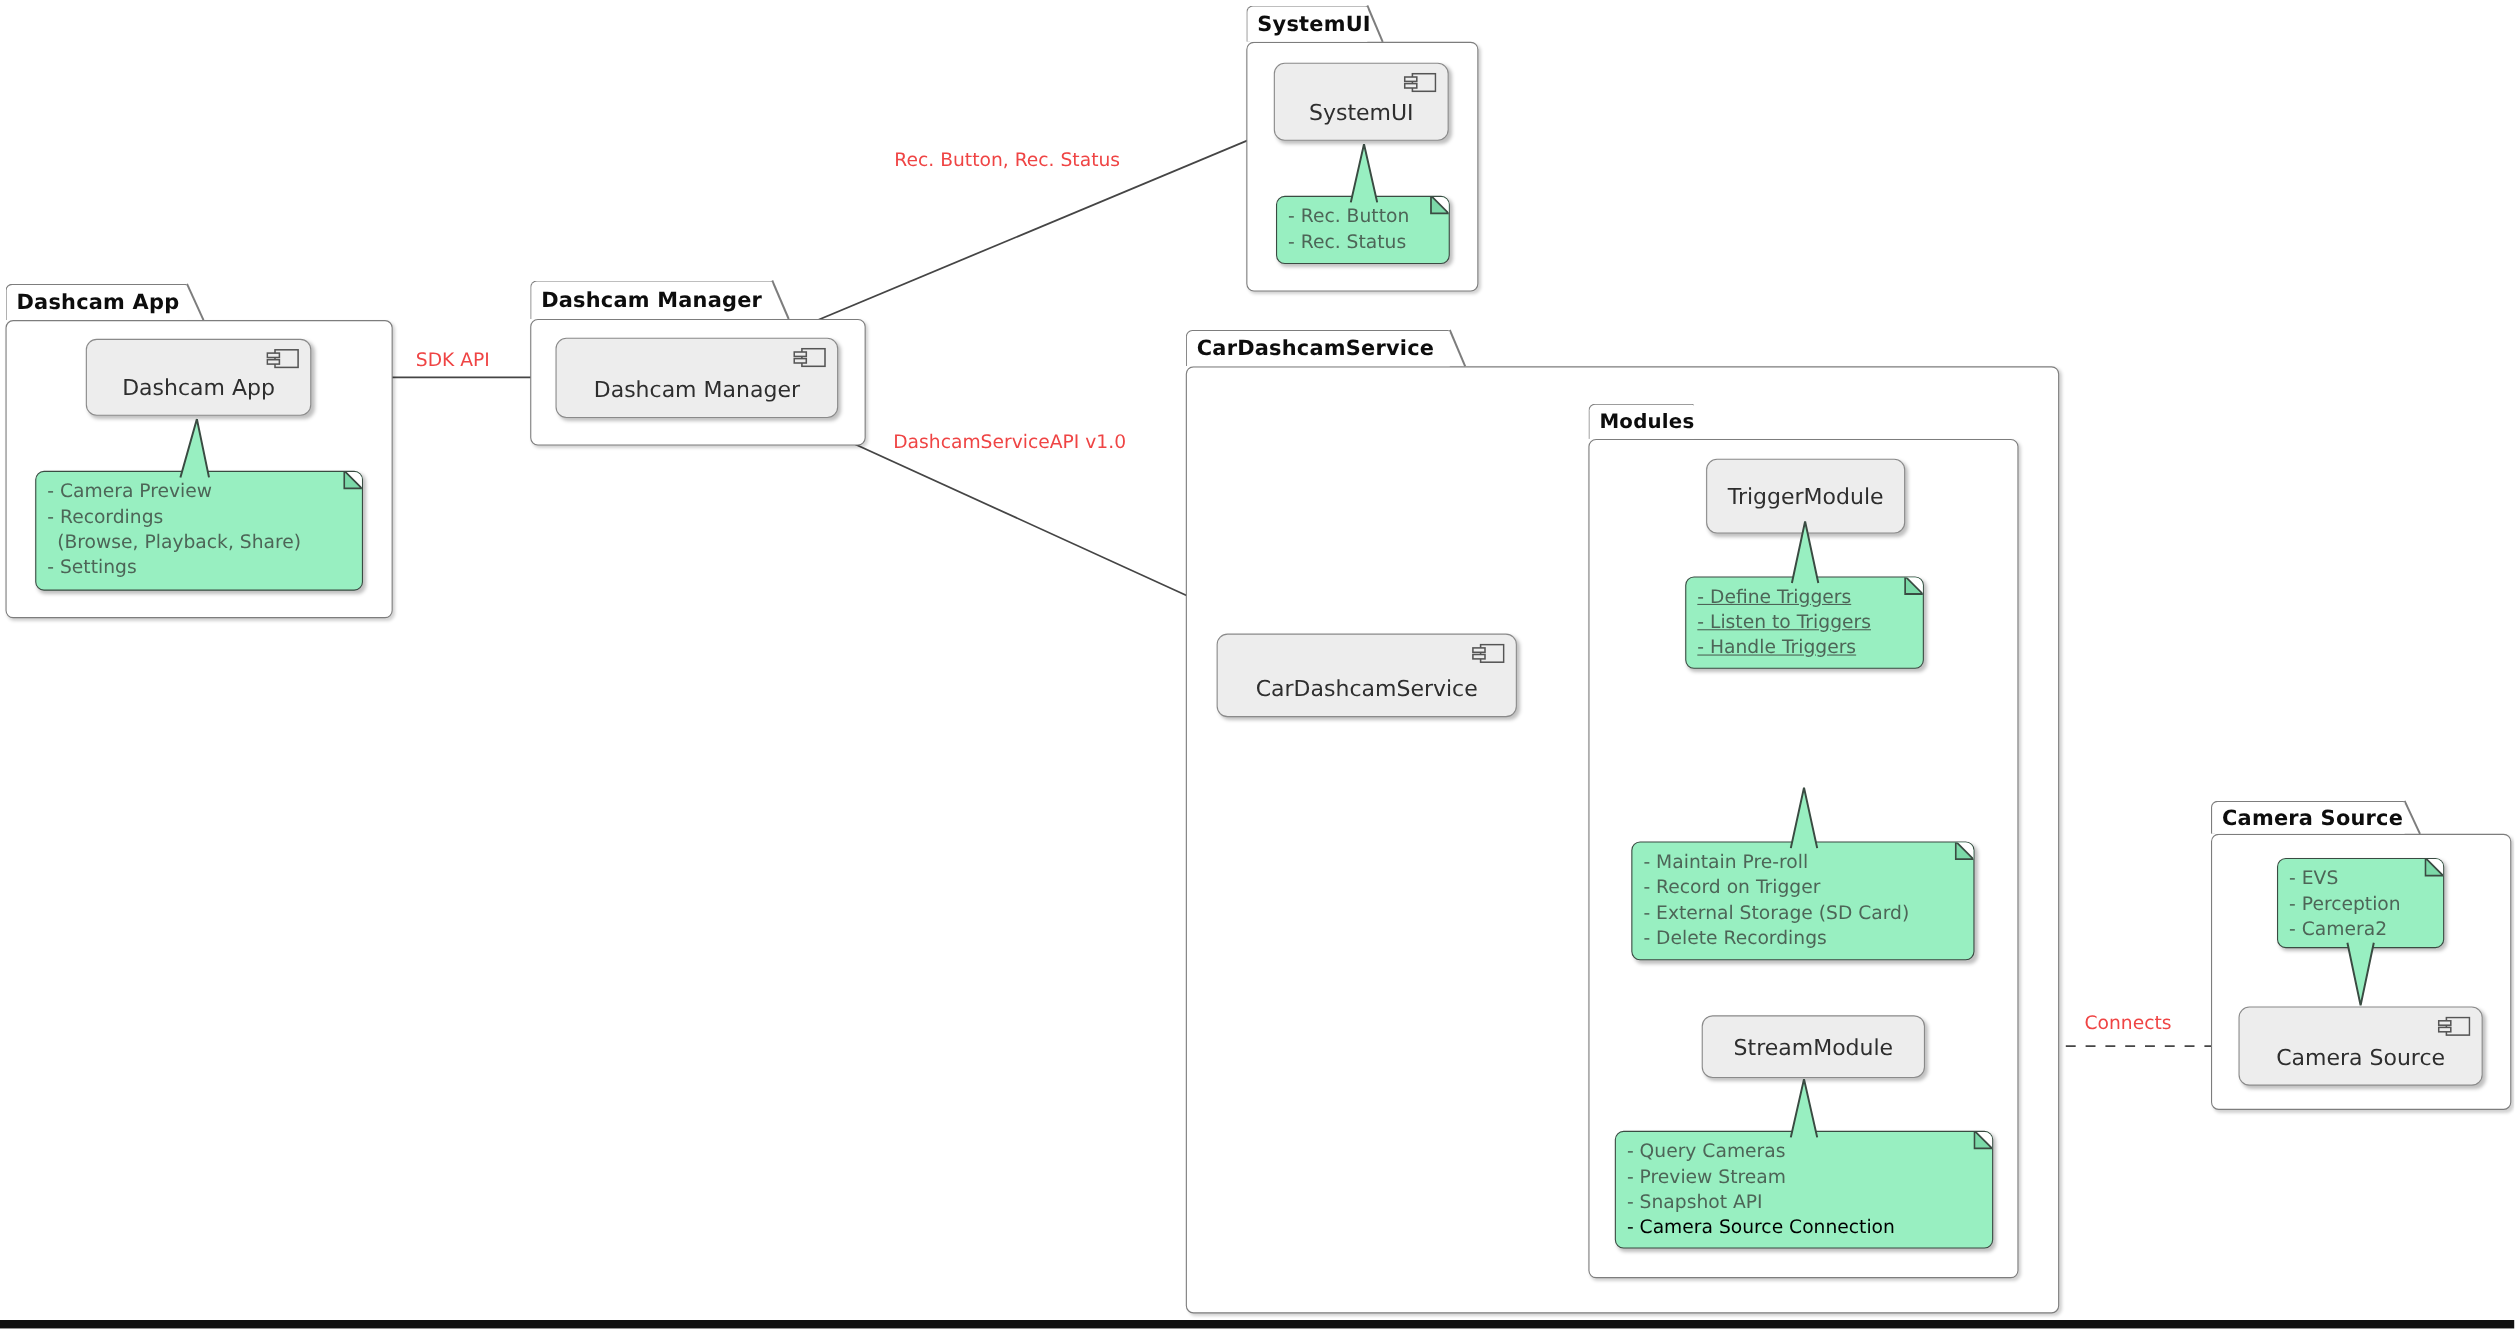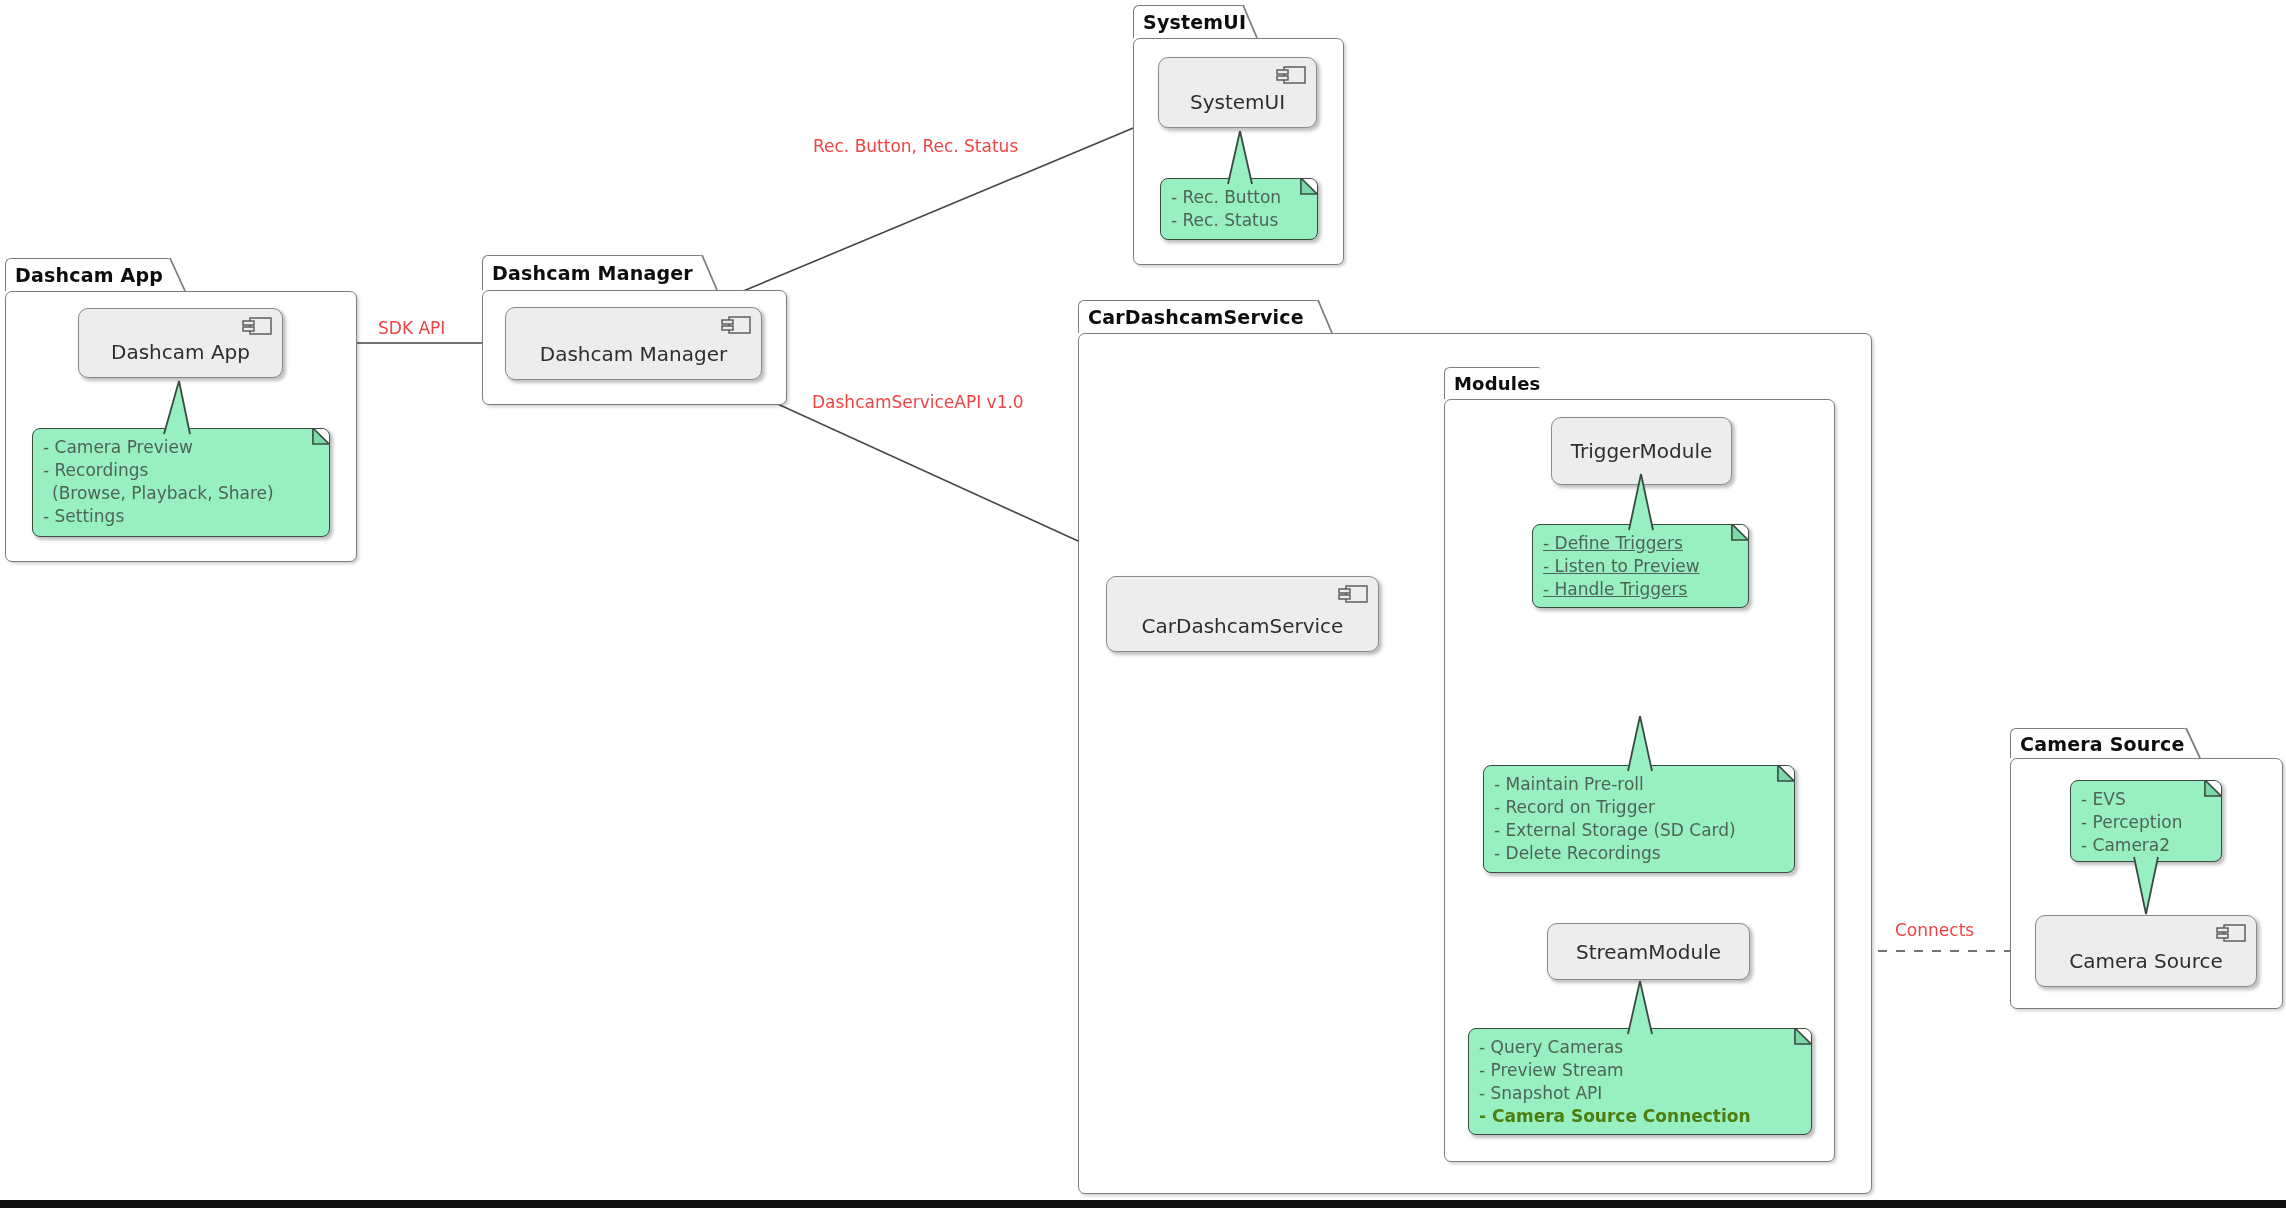--- a/index.html
+++ b/index.html
@@ -32,21 +32,21 @@
 
   
   .note{
     position:absolute;background:#98efc1;border:1.8px solid #3a4b42;border-radius:8px;
     box-shadow:2.5px 2.5px 3.5px rgba(0,0,0,0.25);box-sizing:border-box;
     padding:7px 10px 6px 10px;font-size:17px;line-height:23px;color:#4d6557;overflow:hidden;
   }
   .note .fold{position:absolute;top:-1.8px;right:-1.8px;}
   .note-line{display:block;white-space:nowrap;}
   .note-line.indent{padding-left:9px;}
-  .note-line.bold{font-weight:bold;color:#4d7c0f;}
+  .note-line.bold{font-weight:normal;color:#000000;}
 
   
   .edge-label{position:absolute;font-size:17px;color:#ef4444;white-space:nowrap;}
 
   
   .bottom-bar{position:absolute;left:0;top:1200px;width:2286px;height:8px;background:#101010;}
 </style>
 </head>
 <body>
 
@@ -174,21 +174,21 @@
     <span class="note-line">- Rec. Button</span>
     <span class="note-line">- Rec. Status</span>
     <svg class="fold" width="19" height="19">
       <polygon points="0,0 19,0 19,19" fill="#ffffff"></polygon>
       <polygon points="0.9,0.9 17,17 0.9,17" fill="#7bd9a8" stroke="#3a4b42" stroke-width="1.6"></polygon>
     </svg>
   </div>
 
   <div class="note" style="left:1532px;top:524px;width:217px;height:84px;text-decoration:underline;">
     <span class="note-line">- Define Triggers</span>
-    <span class="note-line">- Listen to Preview</span>
+    <span class="note-line">- Listen to Triggers</span>
     <span class="note-line">- Handle Triggers</span>
     <svg class="fold" width="19" height="19">
       <polygon points="0,0 19,0 19,19" fill="#ffffff"></polygon>
       <polygon points="0.9,0.9 17,17 0.9,17" fill="#7bd9a8" stroke="#3a4b42" stroke-width="1.6"></polygon>
     </svg>
   </div>
 
   <div class="note" style="left:1483px;top:765px;width:312px;height:108px;">
     <span class="note-line">- Maintain Pre-roll</span>
     <span class="note-line">- Record on Trigger</span>

